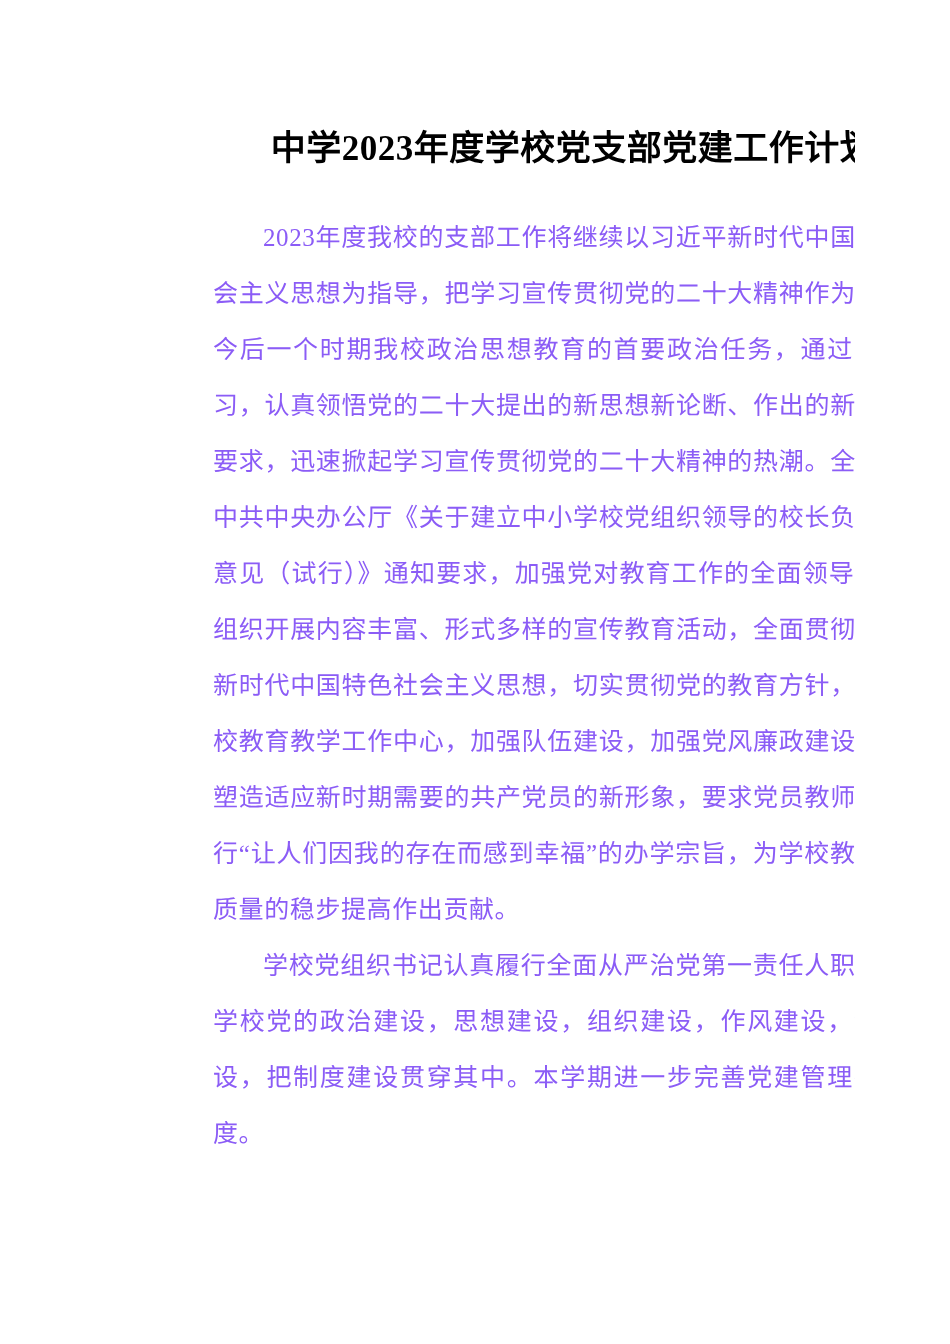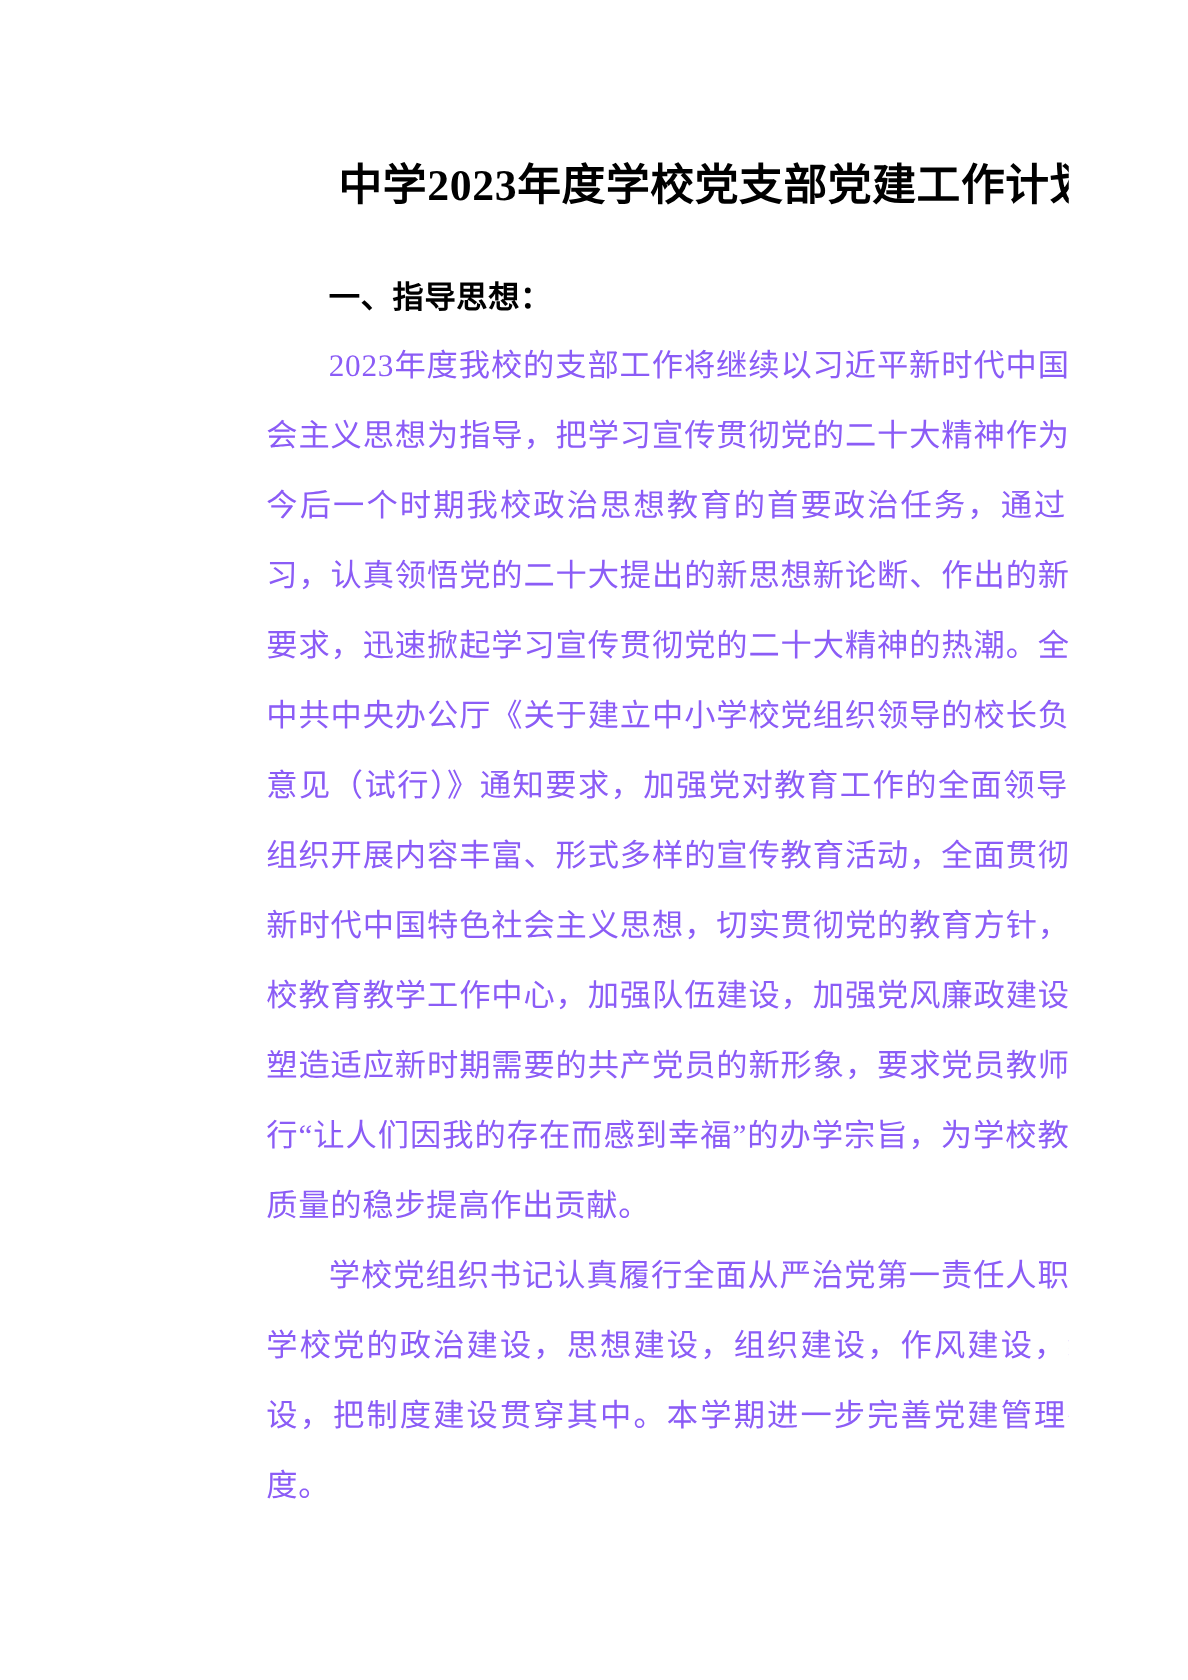--- a/index.html
+++ b/index.html
@@ -74,21 +74,20 @@
 </head>
 <body>
 
 <div class="page">
   <div class="content">
 
     <h1 class="doc-title">中学2023年度学校党支部党建工作计划</h1>
 
     <div class="gap-title-to-h1"></div>
 
-    <h2 class="section-heading">一、指导思想：</h2>
 
     <p class="body-para">2023年度我校的支部工作将继续以习近平新时代中国特色社会主义思想为指导，把学习宣传贯彻党的二十大精神作为当前和今后一个时期我校政治思想教育的首要政治任务，通过组织学习，认真领悟党的二十大提出的新思想新论断、作出的新部署新要求，迅速掀起学习宣传贯彻党的二十大精神的热潮。全面落实中共中央办公厅《关于建立中小学校党组织领导的校长负责制的意见（试行）》通知要求，加强党对教育工作的全面领导，通过组织开展内容丰富、形式多样的宣传教育活动，全面贯彻习近平新时代中国特色社会主义思想，切实贯彻党的教育方针，围绕学校教育教学工作中心，加强队伍建设，加强党风廉政建设，努力塑造适应新时期需要的共产党员的新形象，要求党员教师带头践行“让人们因我的存在而感到幸福”的办学宗旨，为学校教育教学质量的稳步提高作出贡献。</p>
 
 
 
     <p class="body-para">学校党组织书记认真履行全面从严治党第一责任人职责负责学校党的政治建设，思想建设，组织建设，作风建设，纪律建设，把制度建设贯穿其中。本学期进一步完善党建管理各项制度。</p>
 
   </div>
 </div>
 

